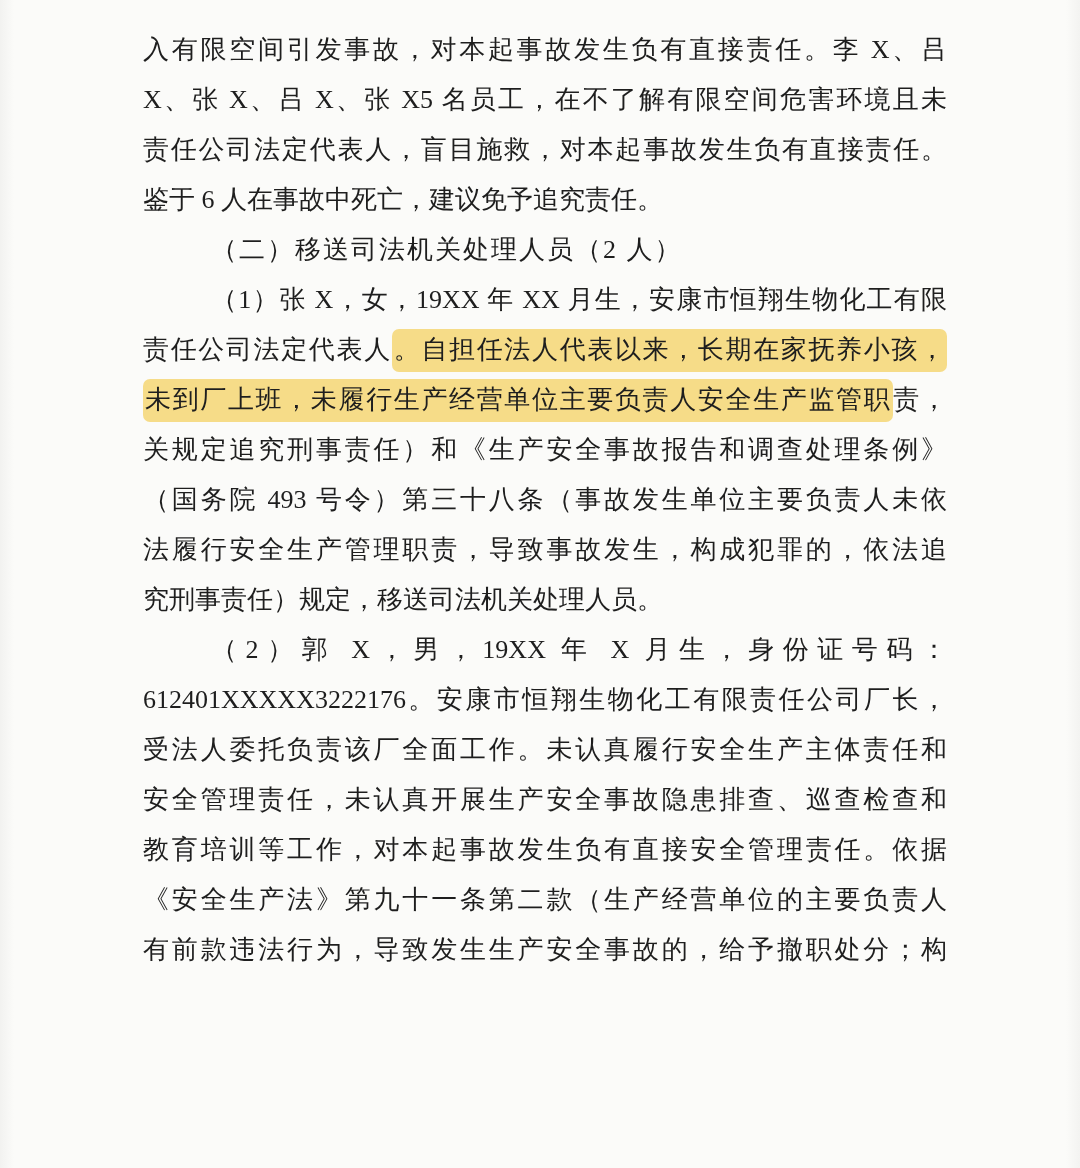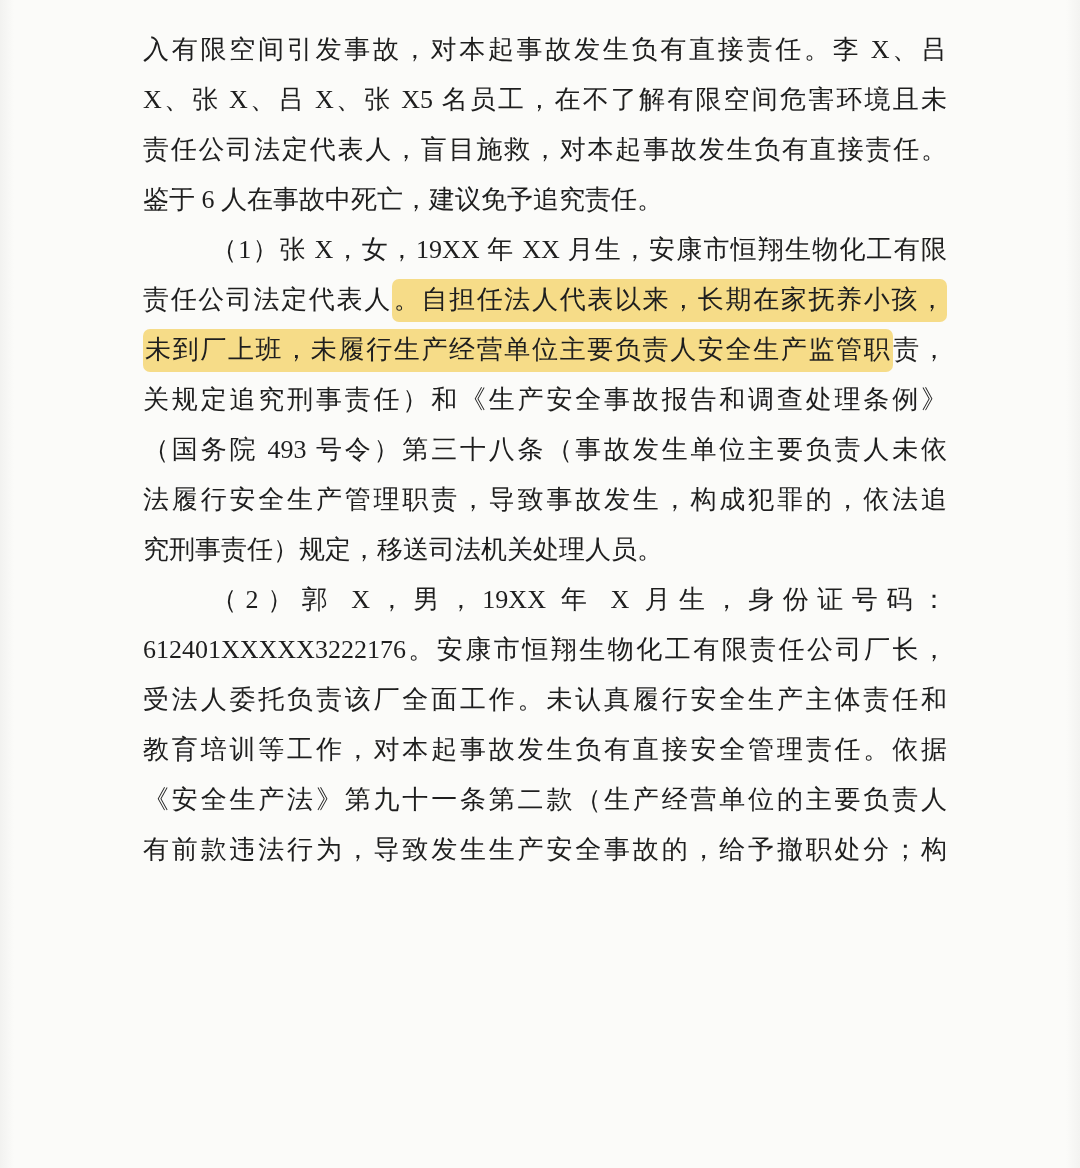--- a/index.html
+++ b/index.html
@@ -46,30 +46,32 @@
 <body>
 
 <div class="page">
   <div class="textblock">
 
     <div class="line">入有限空间引发事故，对本起事故发生负有直接责任。李 X、吕</div>
     <div class="line">X、张 X、吕 X、张 X5 名员工，在不了解有限空间危害环境且未</div>
     <div class="line">责任公司法定代表人，盲目施救，对本起事故发生负有直接责任。</div>
     <div class="line short">鉴于 6 人在事故中死亡，建议免予追究责任。</div>
 
+    <div class="line short indent heading">（二）移送司法机关处理人员（2 人）</div>
 
     <div class="line indent">（1）张 X，女，19XX 年 XX 月生，安康市恒翔生物化工有限</div>
     <div class="line"><span>责任公司法定代表人</span><span class="hl">。自担任法人代表以来，长期在家抚养小孩，</span></div>
     <div class="line"><span class="hl">未到厂上班，未履行生产经营单位主要负责人安全生产监管职</span><span>责，</span></div>
     <div class="line">关规定追究刑事责任）和《生产安全事故报告和调查处理条例》</div>
     <div class="line">（国务院 493 号令）第三十八条（事故发生单位主要负责人未依</div>
     <div class="line">法履行安全生产管理职责，导致事故发生，构成犯罪的，依法追</div>
     <div class="line short">究刑事责任）规定，移送司法机关处理人员。</div>
 
     <div class="line indent">（2）郭 X，男，19XX 年 X 月生，身份证号码：</div>
     <div class="line">612401XXXXX3222176。安康市恒翔生物化工有限责任公司厂长，</div>
     <div class="line">受法人委托负责该厂全面工作。未认真履行安全生产主体责任和</div>
+    <div class="line">安全管理责任，未认真开展生产安全事故隐患排查、巡查检查和</div>
     <div class="line">教育培训等工作，对本起事故发生负有直接安全管理责任。依据</div>
     <div class="line">《安全生产法》第九十一条第二款（生产经营单位的主要负责人</div>
     <div class="line">有前款违法行为，导致发生生产安全事故的，给予撤职处分；构</div>
 
   </div>
 </div>
 
 </body></html>

